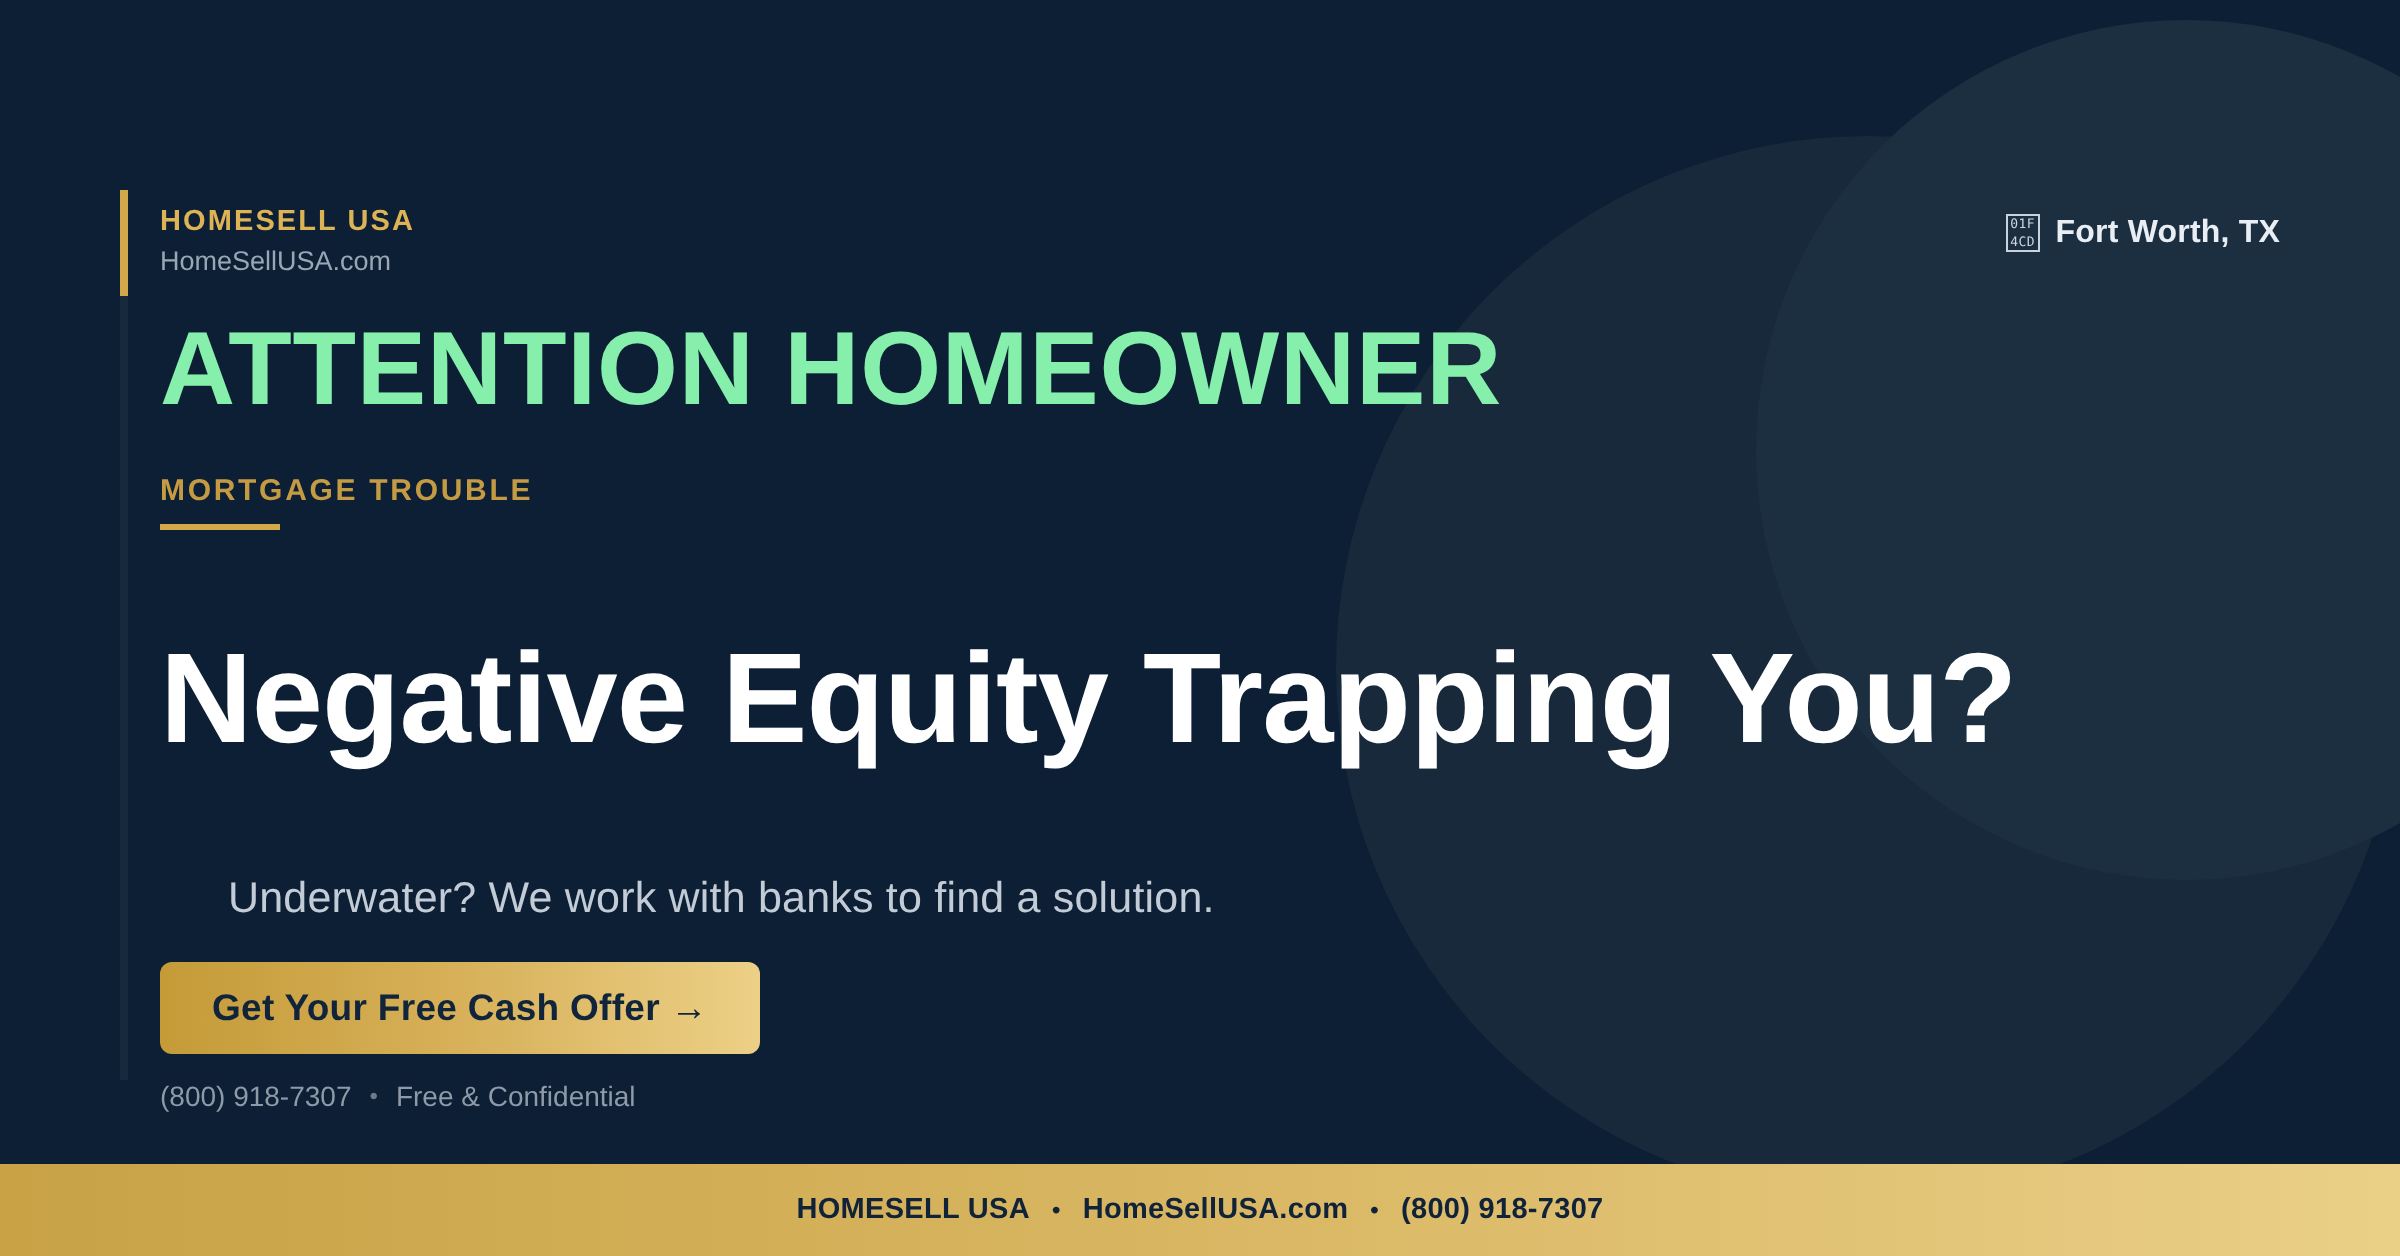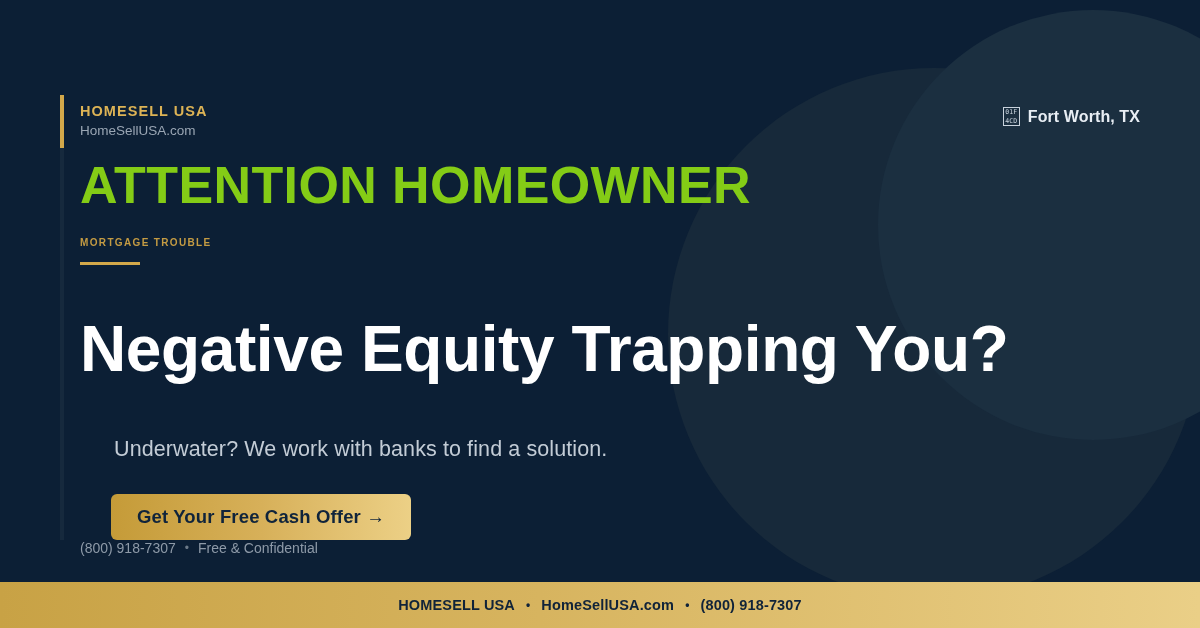--- a/index.html
+++ b/index.html
@@ -132,30 +132,30 @@
 
   .kicker-headline {
     position: absolute;
     left: 0;
     top: 159px;
     font-family: "Liberation Sans Narrow", "Liberation Sans", sans-serif;
     font-stretch: condensed;
     font-size: 52px;
     font-weight: bold;
     letter-spacing: 0.4px;
-    color: #84cc16;
+    color: #86efac;
     line-height: 1;
     white-space: nowrap;
   }
 
   .eyebrow {
     position: absolute;
     left: 0;
     top: 238px;
-    font-size: 10px;
+    font-size: 15px;
     font-weight: bold;
     letter-spacing: 1.35px;
     color: #c49b43;
     line-height: 1;
   }
   .eyebrow-rule {
     position: absolute;
     left: 0;
     top: 262px;
     width: 60px;
@@ -185,38 +185,37 @@
     font-weight: normal;
     color: #c3ccd6;
     line-height: 1.3;
     letter-spacing: 0.1px;
     margin-left: 34px;
   }
 
   .cta-button {
     position: absolute;
     left: 0;
-    top: 494px;
+    top: 481px;
     display: inline-flex;
     align-items: center;
     justify-content: center;
     height: 46px;
     padding: 0 26px;
     border: none;
     border-radius: 6px;
     background: linear-gradient(90deg, #c59b38 0%, #d9b45c 52%, #ecd храм 100%);
     background: linear-gradient(90deg, #c59b38 0%, #d7b059 50%, #ecd086 100%);
     color: #10243b;
     font-family: "Liberation Sans", sans-serif;
     font-size: 18.5px;
     font-weight: bold;
     letter-spacing: 0.15px;
     cursor: pointer;
     white-space: nowrap;
-    margin-left: 31px;
   }
 
   .contact-line {
     position: absolute;
     left: 0;
     top: 541px;
     display: flex;
     align-items: center;
     gap: 9px;
     font-size: 14px;

